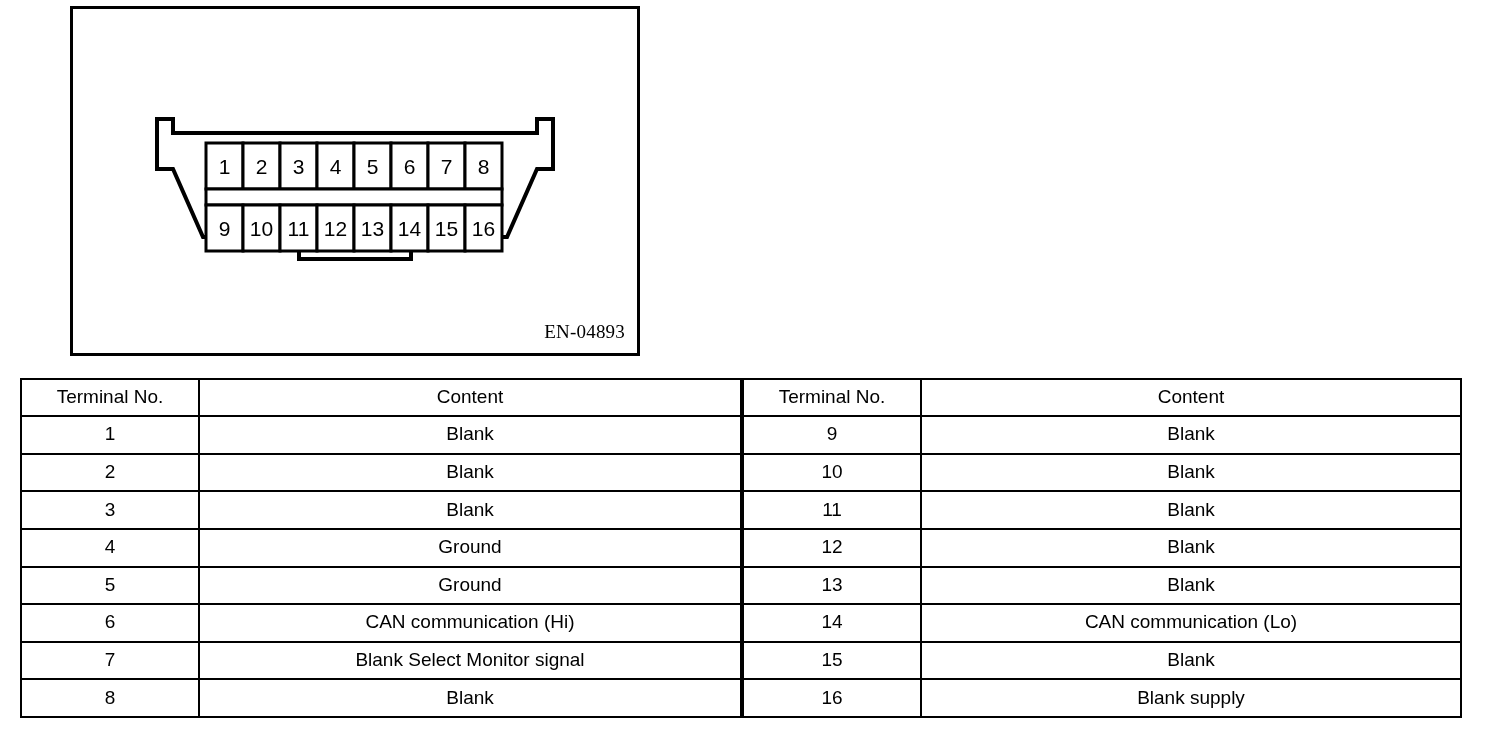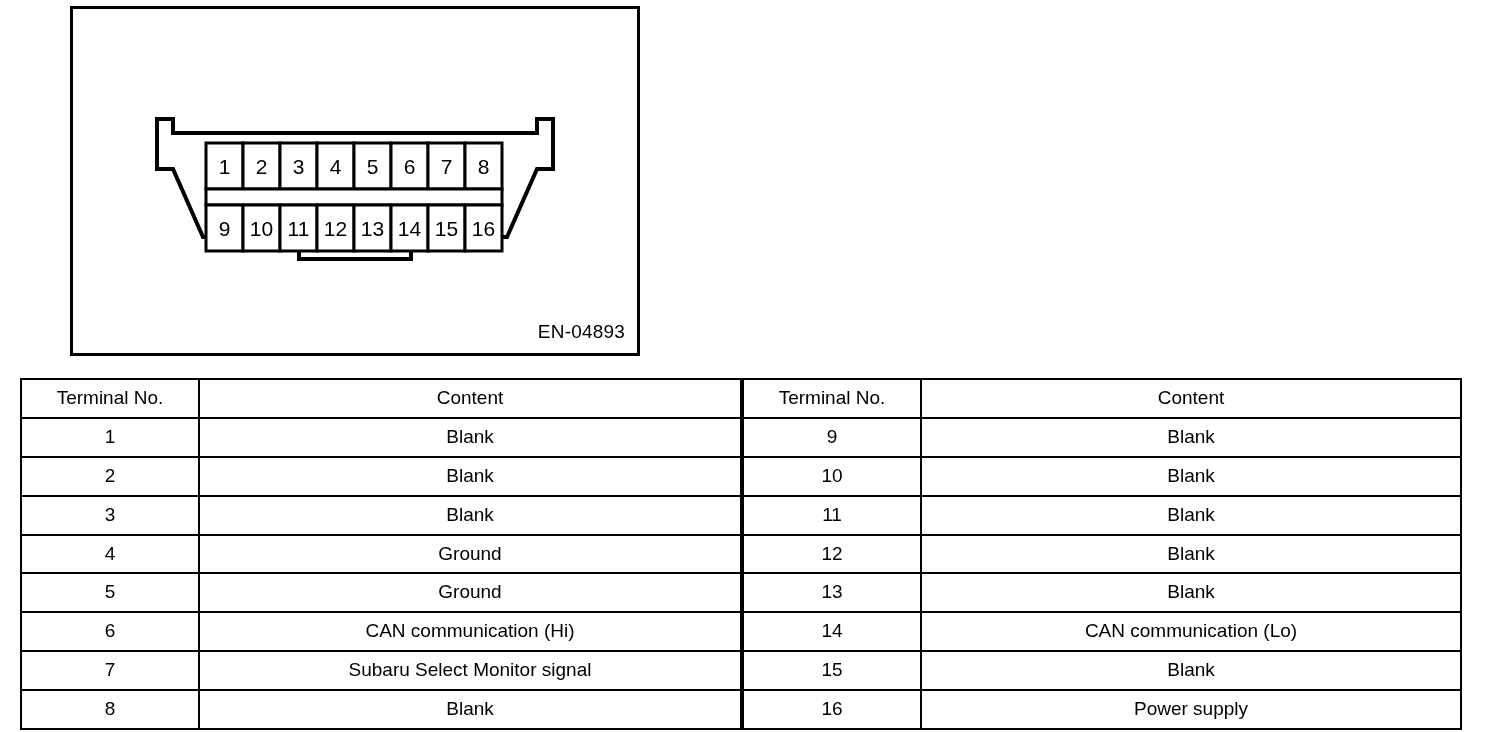--- a/index.html
+++ b/index.html
@@ -36,21 +36,21 @@
     width: 570px;
     height: 350px;
     display: block;
   }
 
   #figure-id {
     position: absolute;
     right: 12px;
     bottom: 10px;
     font-size: 19px;
-    font-family: Liberation Sans, sans-serif;
+    font-family: Liberation Serif, serif;
     letter-spacing: 0.2px;
     white-space: nowrap;
   }
 
   
   #tables-area {
     position: absolute;
     left: 20px;
     top: 378px;
     width: 1438px;
@@ -65,21 +65,21 @@
     height: 340px;
     font-family: "Liberation Sans", sans-serif;
     background: #ffffff;
   }
   table.terminal-table.left  { width: 720px; }
   table.terminal-table.right { width: 718px; }
 
   table.terminal-table th,
   table.terminal-table td {
     border: 2px solid #000000;
-    padding: 8px;
+    padding: 0;
     font-weight: normal;
     font-size: 19px;
     height: 37px;
     box-sizing: border-box;
     line-height: 1.1;
   }
 
   col.col-term  { width: 178px; }
   col.col-cont  { width: 542px; }
   col.col-term2 { width: 178px; }
@@ -218,21 +218,21 @@
       <tr>
         <td class="term-cell">5</td>
         <td class="cont-cell">Ground</td>
       </tr>
       <tr>
         <td class="term-cell">6</td>
         <td class="cont-cell">CAN communication (Hi)</td>
       </tr>
       <tr>
         <td class="term-cell">7</td>
-        <td class="cont-cell">Subaru Select Monitor signal</td>
+        <td class="cont-cell">Blank Select Monitor signal</td>
       </tr>
       <tr>
         <td class="term-cell">8</td>
         <td class="cont-cell">Blank</td>
       </tr>
     </tbody>
   </table>
 
   <table class="terminal-table right">
     <colgroup>
@@ -269,18 +269,18 @@
       <tr>
         <td class="term-cell">14</td>
         <td class="cont-cell">CAN communication (Lo)</td>
       </tr>
       <tr>
         <td class="term-cell">15</td>
         <td class="cont-cell">Blank</td>
       </tr>
       <tr>
         <td class="term-cell">16</td>
-        <td class="cont-cell">Power supply</td>
+        <td class="cont-cell">Blank supply</td>
       </tr>
     </tbody>
   </table>
 
 </div>
 
 </body></html>

